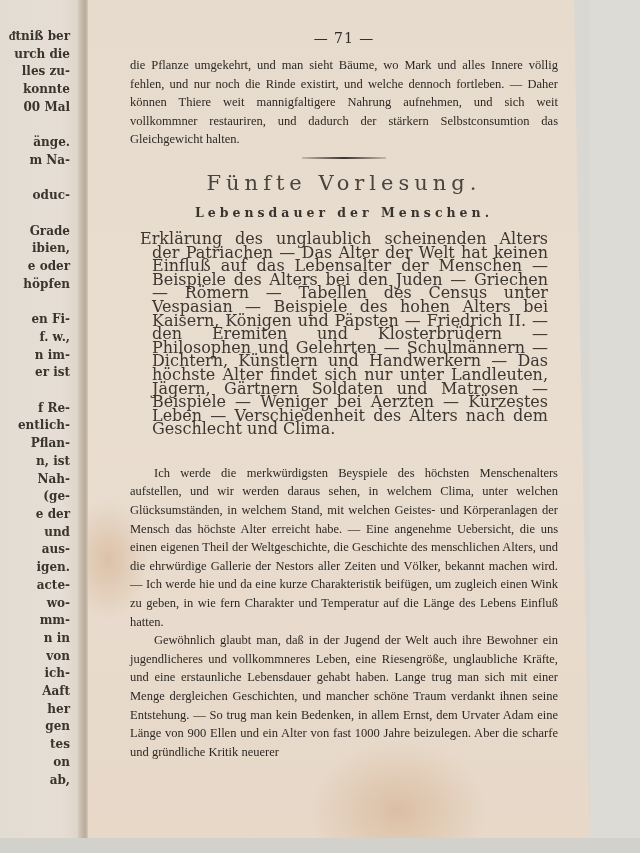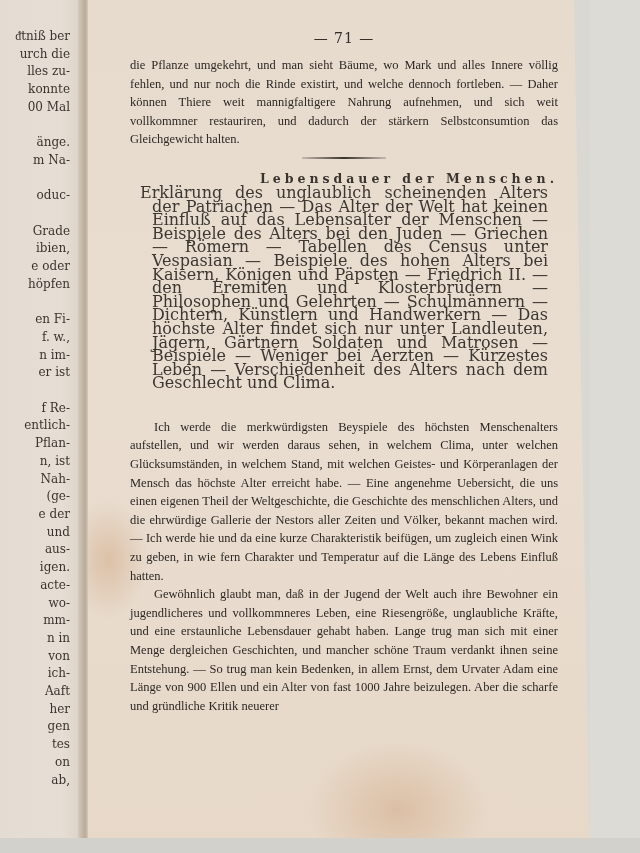--- a/index.html
+++ b/index.html
@@ -5,20 +5,21 @@
   html, body { margin:0; padding:0; }
   body {
     width:640px; height:853px; overflow:hidden; position:relative;
     background:#d9d8d3;
     font-family:"DejaVu Serif", serif;
   }
   .left-page {
     position:absolute; left:0; top:0; width:88px; height:853px;
     background:linear-gradient(90deg,#e3dcd3 0%,#e6ded4 70%,#d8cfc4 100%);
     overflow:hidden;
+    font-weight:bold;
   }
   .gutter {
     position:absolute; left:78px; top:0; width:16px; height:853px;
     background:linear-gradient(90deg,#d4cabd 0%,#b9ab9a 45%,#cfc3b4 60%,#e6dbcd 100%);
   }
   .left-lines {
     position:absolute; right:18px; top:28px; text-align:right;
     font-family:"DejaVu Serif", serif; font-size:12px; line-height:17.7px;
     color:#3a342e; white-space:pre;
   }
@@ -46,22 +47,22 @@
   .para.indent { text-indent:24px; }
   .rule {
     width:84px; height:2px; margin:8px auto 12px auto;
     background:linear-gradient(90deg,rgba(50,44,38,0.2),#3a342e 50%,rgba(50,44,38,0.2));
   }
   .chapter-title {
     text-align:center; font-size:21px; letter-spacing:5px; color:#4a443e;
     margin:6px 0 10px 0; font-family:"DejaVu Serif", serif;
   }
   .chapter-subtitle {
-    text-align:right; font-size:12.5px; letter-spacing:4px; color:#3a342e;
-    margin-bottom:0; font-weight:bold;
+    text-align:center; font-size:12.5px; letter-spacing:4px; color:#3a342e;
+    margin-bottom:12px; font-weight:bold;
   }
   .summary {
     font-size:16px; line-height:13.6px; text-align:justify; color:#3d3731;
     padding:0 10px 0 22px; text-indent:-12px; margin-bottom:28px;
   }
   .drop {
     font-size:17px; font-weight:bold;
   }
   .bg-right {
     position:absolute; left:590px; top:0; width:50px; height:853px;
@@ -122,20 +123,21 @@
 on
 ab,</div>
 </div>
 <div class="gutter"></div>
 
 <div class="right-page">
   <div class="page-content">
     <div class="page-number">— 71 —</div>
     <p class="para">die Pflanze umgekehrt, und man sieht Bäume, wo Mark und alles Innere völlig fehlen, und nur noch die Rinde existirt, und welche dennoch fortleben. — Daher können Thiere weit mannigfaltigere Nahrung aufnehmen, und sich weit vollkommner restauriren, und dadurch der stärkern Selbstconsumtion das Gleichgewicht halten.</p>
     <div class="rule"></div>
+    <div class="chapter-title">Fünfte Vorlesung.</div>
     <div class="chapter-subtitle">Lebensdauer der Menschen.</div>
     <div class="summary">Erklärung des unglaublich scheinenden Alters der Patriachen — Das Alter der Welt hat keinen Einfluß auf das Lebensalter der Menschen — Beispiele des Alters bei den Juden — Griechen — Römern — Tabellen des Census unter Vespasian — Beispiele des hohen Alters bei Kaisern, Königen und Päpsten — Friedrich II. — den Eremiten und Klosterbrüdern — Philosophen und Gelehrten — Schulmännern — Dichtern, Künstlern und Handwerkern — Das höchste Alter findet sich nur unter Landleuten, Jägern, Gärtnern Soldaten und Matrosen — Beispiele — Weniger bei Aerzten — Kürzestes Leben — Verschiedenheit des Alters nach dem Geschlecht und Clima.</div>
     <p class="para indent">Ich werde die merkwürdigsten Beyspiele des höchsten Menschenalters aufstellen, und wir werden daraus sehen, in welchem Clima, unter welchen Glücksumständen, in welchem Stand, mit welchen Geistes- und Körperanlagen der Mensch das höchste Alter erreicht habe. — Eine angenehme Uebersicht, die uns einen eigenen Theil der Weltgeschichte, die Geschichte des menschlichen Alters, und die ehrwürdige Gallerie der Nestors aller Zeiten und Völker, bekannt machen wird. — Ich werde hie und da eine kurze Charakteristik beifügen, um zugleich einen Wink zu geben, in wie fern Charakter und Temperatur auf die Länge des Lebens Einfluß hatten.</p>
     <p class="para indent">Gewöhnlich glaubt man, daß in der Jugend der Welt auch ihre Bewohner ein jugendlicheres und vollkommneres Leben, eine Riesengröße, unglaubliche Kräfte, und eine erstaunliche Lebensdauer gehabt haben. Lange trug man sich mit einer Menge dergleichen Geschichten, und mancher schöne Traum verdankt ihnen seine Entstehung. — So trug man kein Bedenken, in allem Ernst, dem Urvater Adam eine Länge von 900 Ellen und ein Alter von fast 1000 Jahre beizulegen. Aber die scharfe und gründliche Kritik neuerer</p>
   </div>
 </div>
 
 <div class="bottom-strip"></div>
 
 </body></html>

